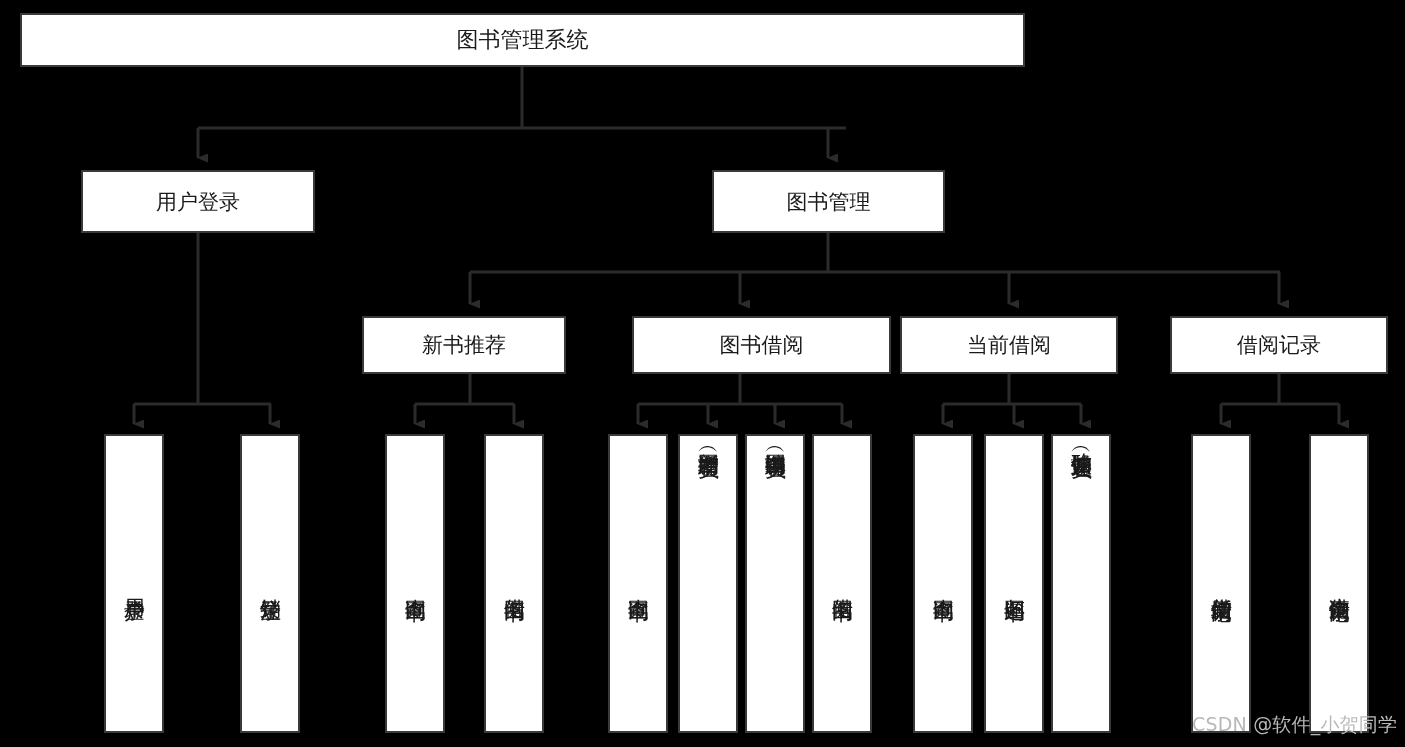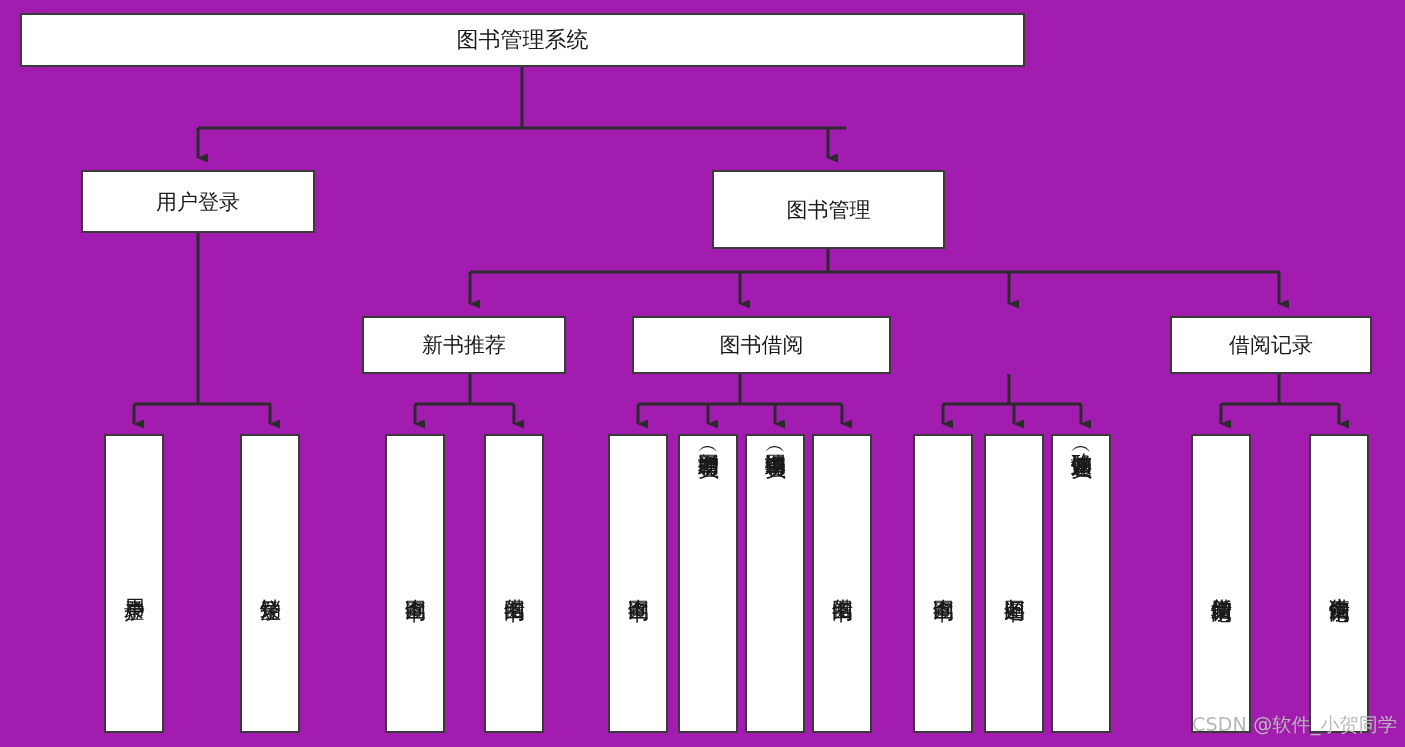--- a/index.html
+++ b/index.html
@@ -8,21 +8,21 @@
     padding: 0;
     background: #ffffff;
   }
   body {
     font-family: "DejaVu Sans", "Liberation Sans", sans-serif;
   }
   #diagram-root {
     position: relative;
     width: 1405px;
     height: 747px;
-    background: #a21caf;
+    background: #000000;
     overflow: hidden;
   }
   #edges-layer {
     position: absolute;
     left: 0;
     top: 0;
     width: 1405px;
     height: 747px;
     pointer-events: none;
   }
@@ -140,31 +140,34 @@
     </g>
   </svg>
 
   <div class="node root" style="left:20px; top:13px; width:1005px; height:54px;">
     <span>图书管理系统</span>
   </div>
 
   <div class="node level2" style="left:81px; top:170px; width:234px; height:63px;">
     <span>用户登录</span>
   </div>
-  <div class="node level2" style="left:712px; top:170px; width:233px; height:79px;">
+  <div class="node level2" style="left:712px; top:170px; width:233px; height:63px;">
     <span>图书管理</span>
   </div>
 
   <div class="node level3" style="left:362px; top:316px; width:204px; height:58px;">
     <span>新书推荐</span>
   </div>
   <div class="node level3" style="left:632px; top:316px; width:259px; height:58px;">
     <span>图书借阅</span>
   </div>
-  <div class="node level3" style="left:1170px; top:316px; width:202px; height:58px;">
+  <div class="node level3" style="left:900px; top:316px; width:218px; height:58px;">
+    <span>当前借阅</span>
+  </div>
+  <div class="node level3" style="left:1170px; top:316px; width:218px; height:58px;">
     <span>借阅记录</span>
   </div>
 
   <div class="node leaf center-text" style="left:104px; top:434px; width:60px; height:299px;">
     <span class="vlabel">用户登录</span>
   </div>
   <div class="node leaf center-text" style="left:240px; top:434px; width:60px; height:299px;">
     <span class="vlabel">注销登录</span>
   </div>
   <div class="node leaf center-text" style="left:385px; top:434px; width:60px; height:299px;">

